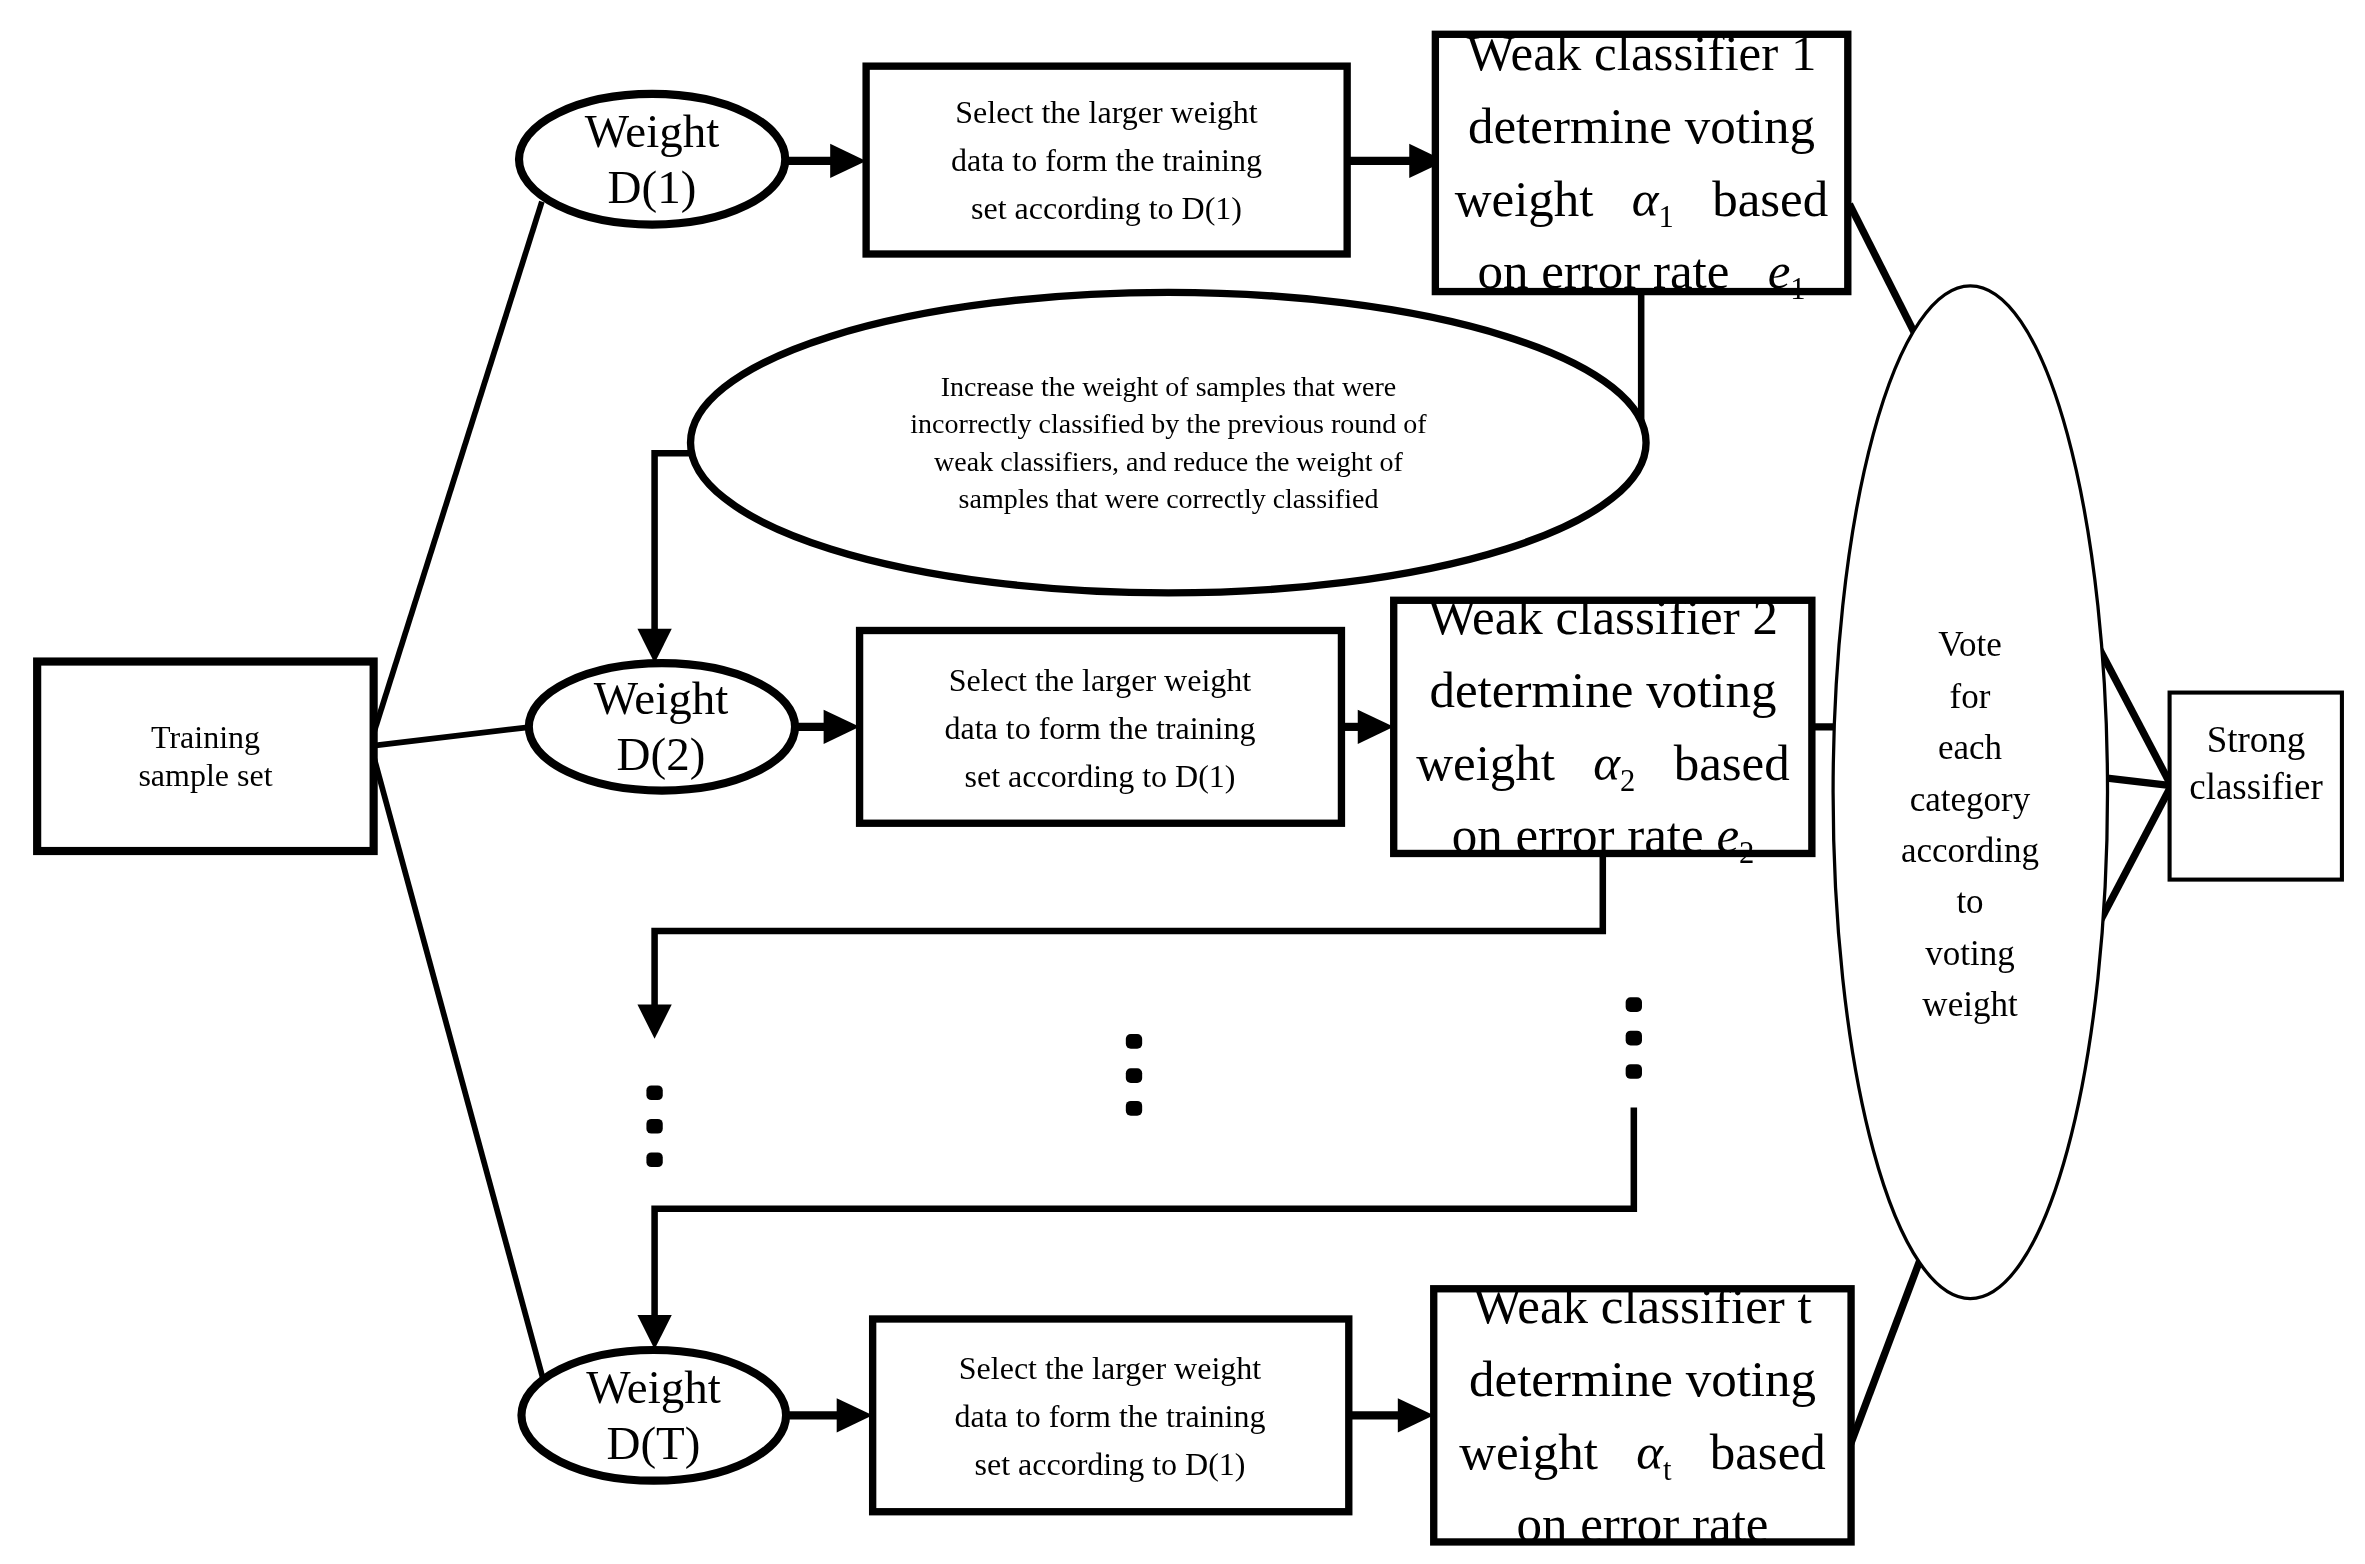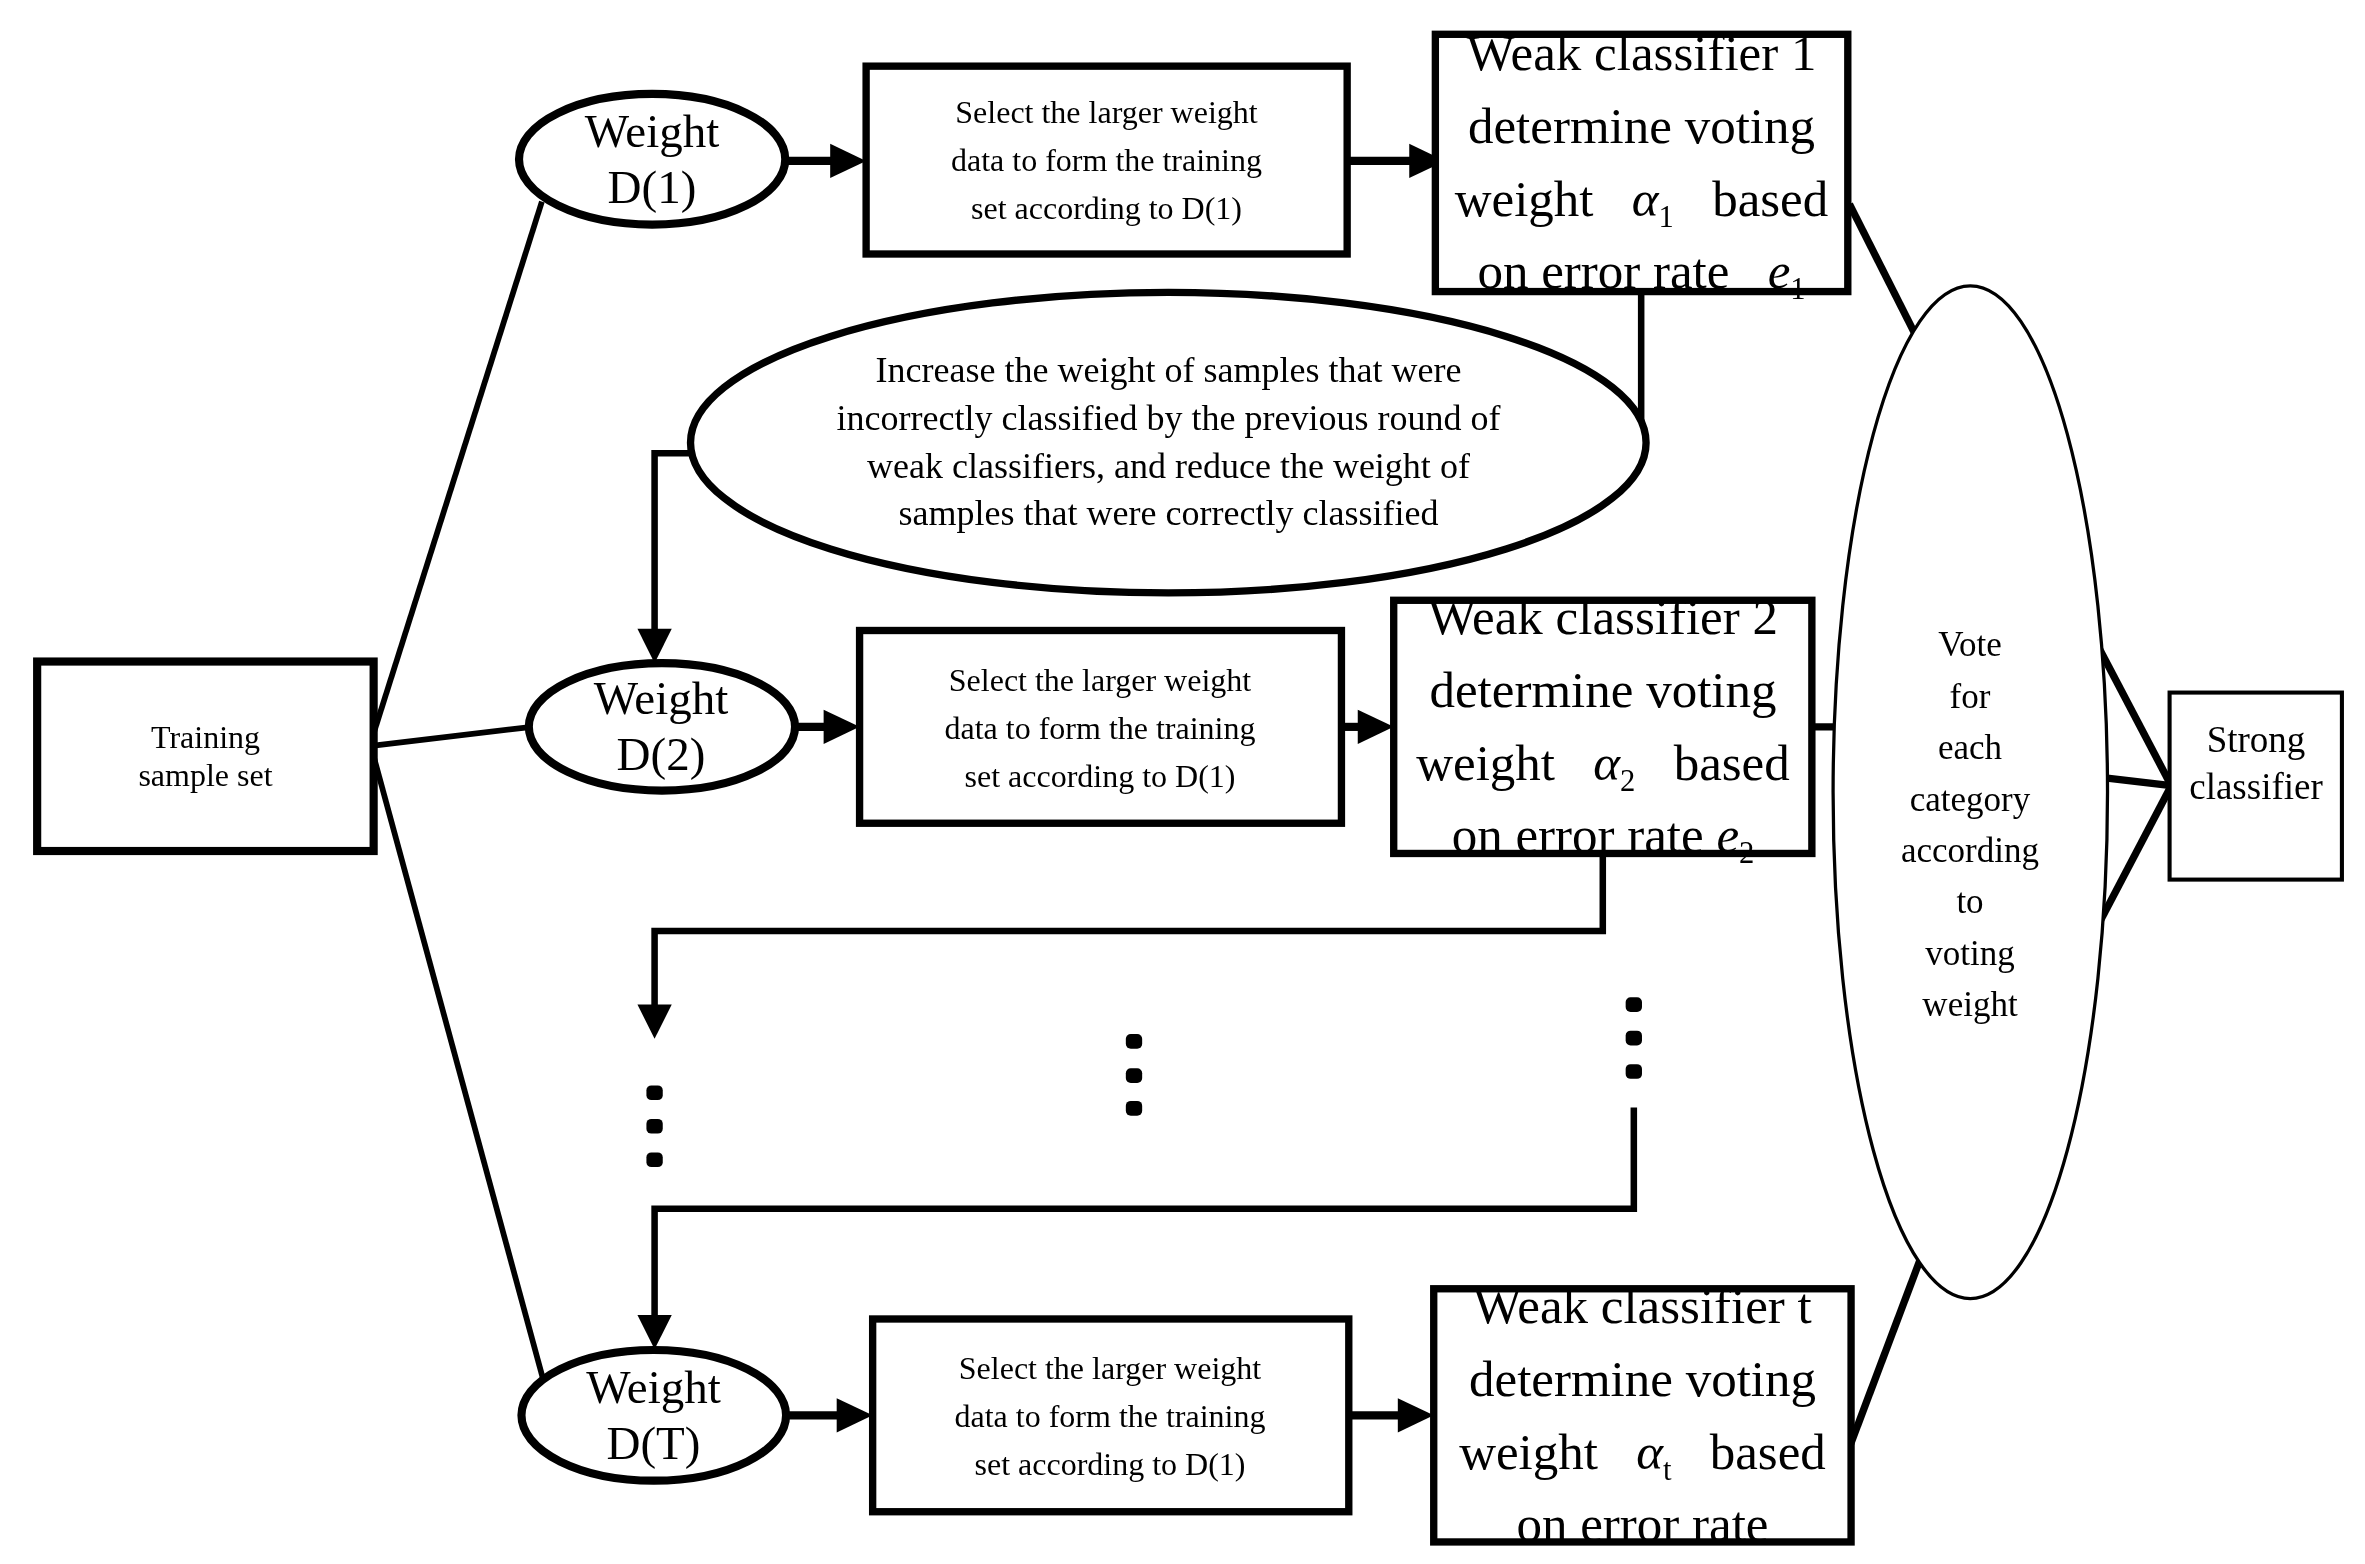--- a/index.html
+++ b/index.html
@@ -23,21 +23,21 @@
     z-index:2;
     pointer-events:none;
     white-space:nowrap;
   }
   .lbl sub{font-size:60%;line-height:0;}
   .lbl i{font-style:italic;}
   .training-lbl{font-size:32px;line-height:1.18;}
   .weight-lbl{font-size:47px;line-height:1.18;}
   .select-lbl{font-size:32px;line-height:1.5;}
   .weak-lbl{font-size:51px;line-height:1.43;}
-  .upd-lbl{font-size:36px;line-height:1.33;}
+  .upd-lbl{font-size:28px;line-height:1.33;}
   .vote-lbl{font-size:35px;line-height:1.47;}
   .strong-lbl{font-size:37px;line-height:1.26;}
 </style>
 </head>
 <body>
 
 <div class="stage">
 
   <svg width="2366" height="1564" viewBox="0 0 2896 1915">
     <g stroke="#000" fill="none">

